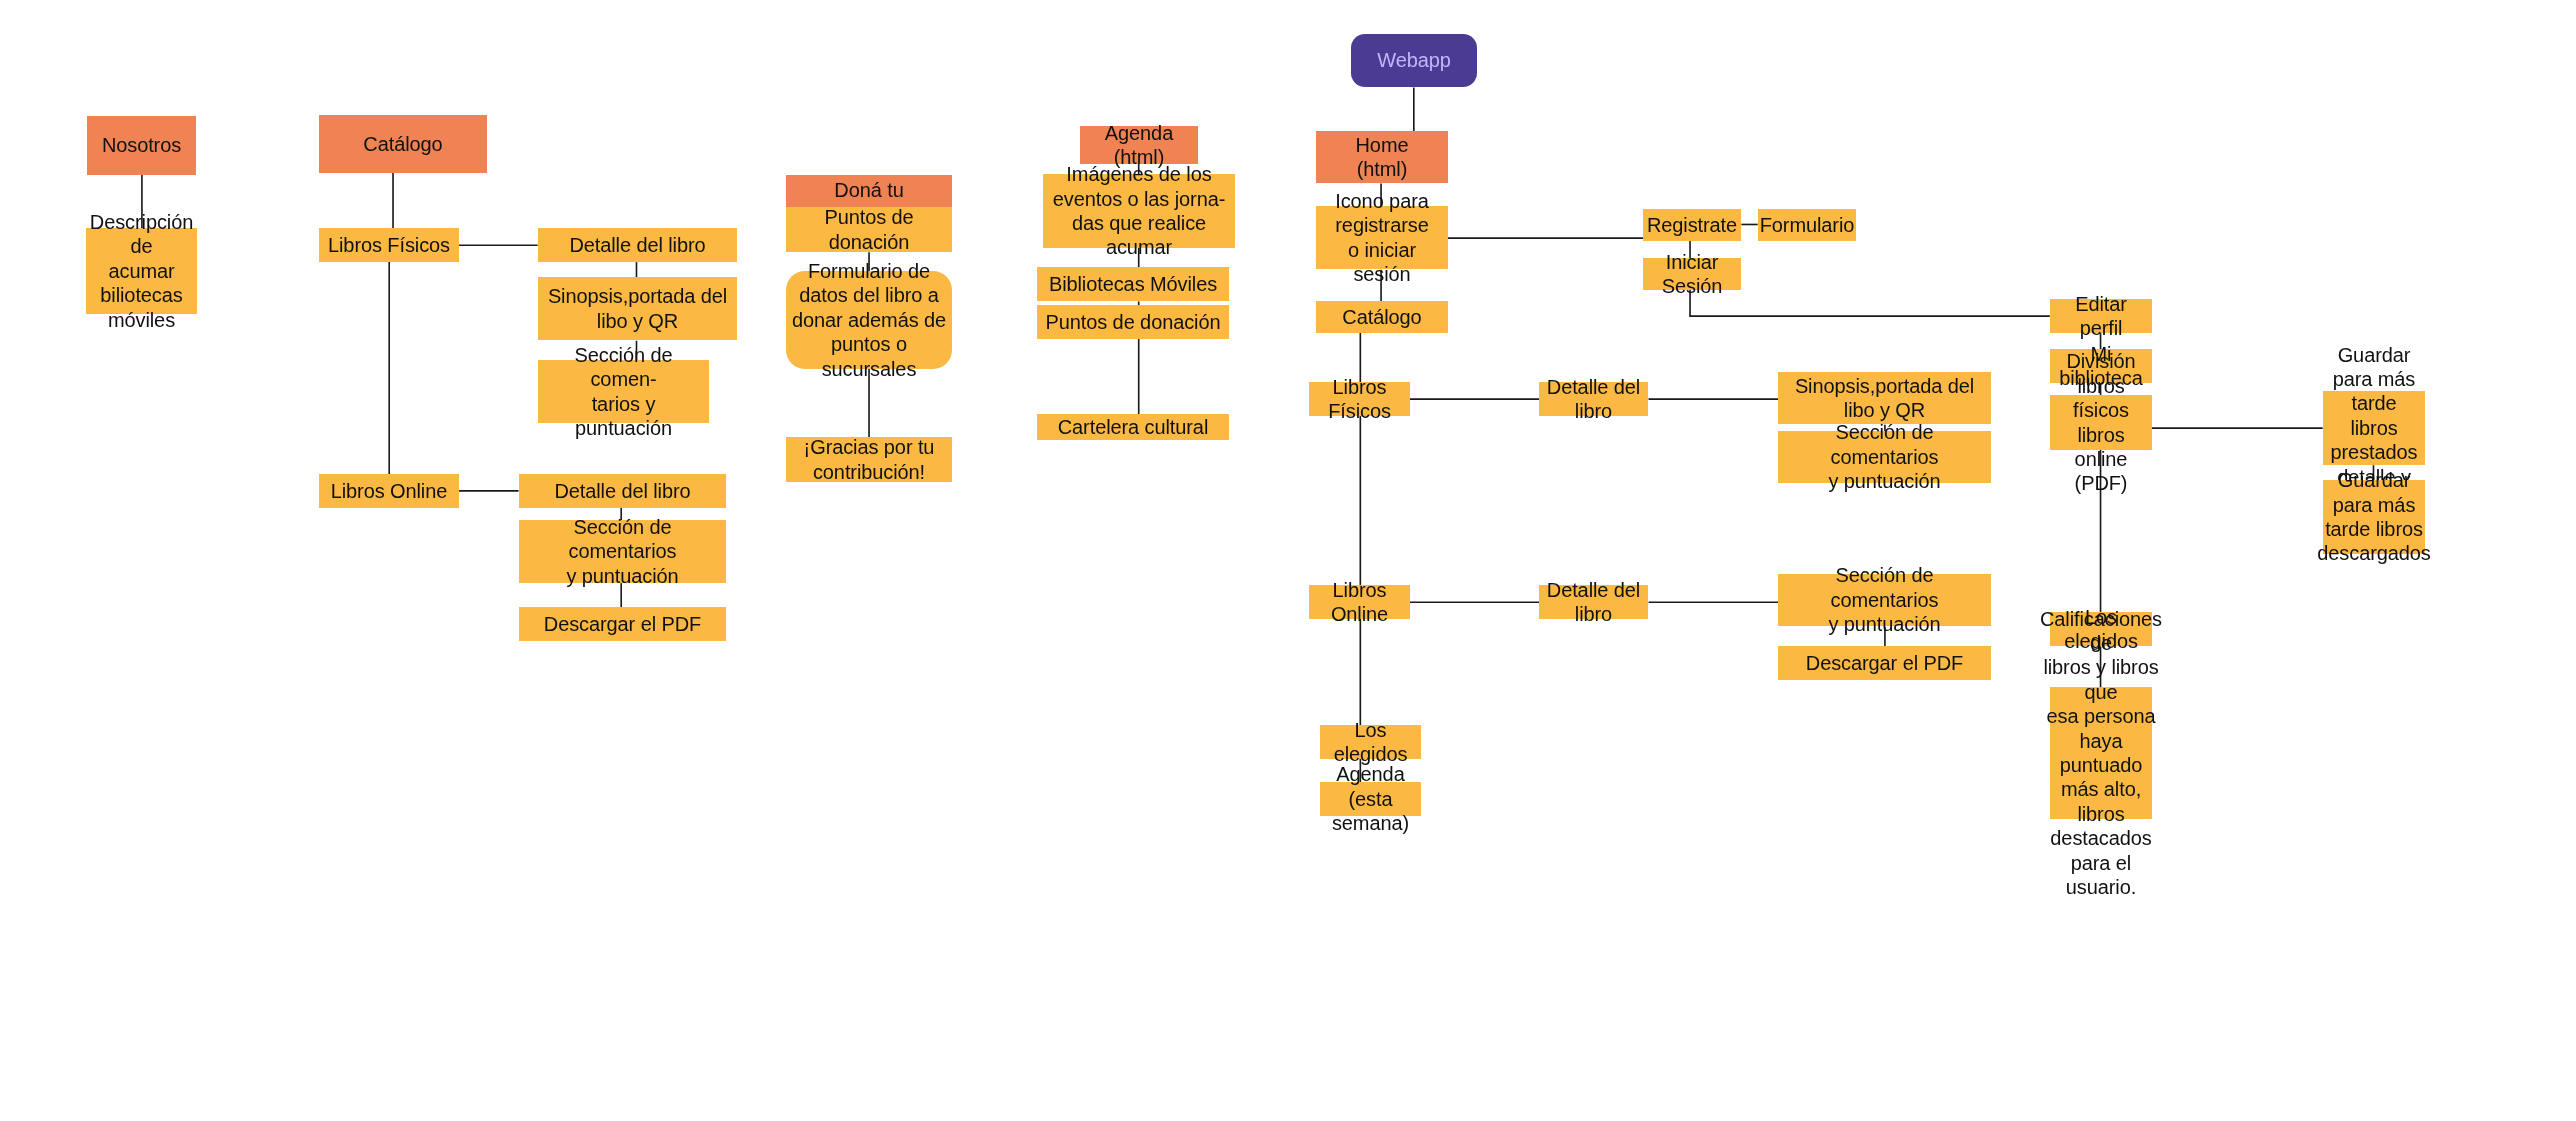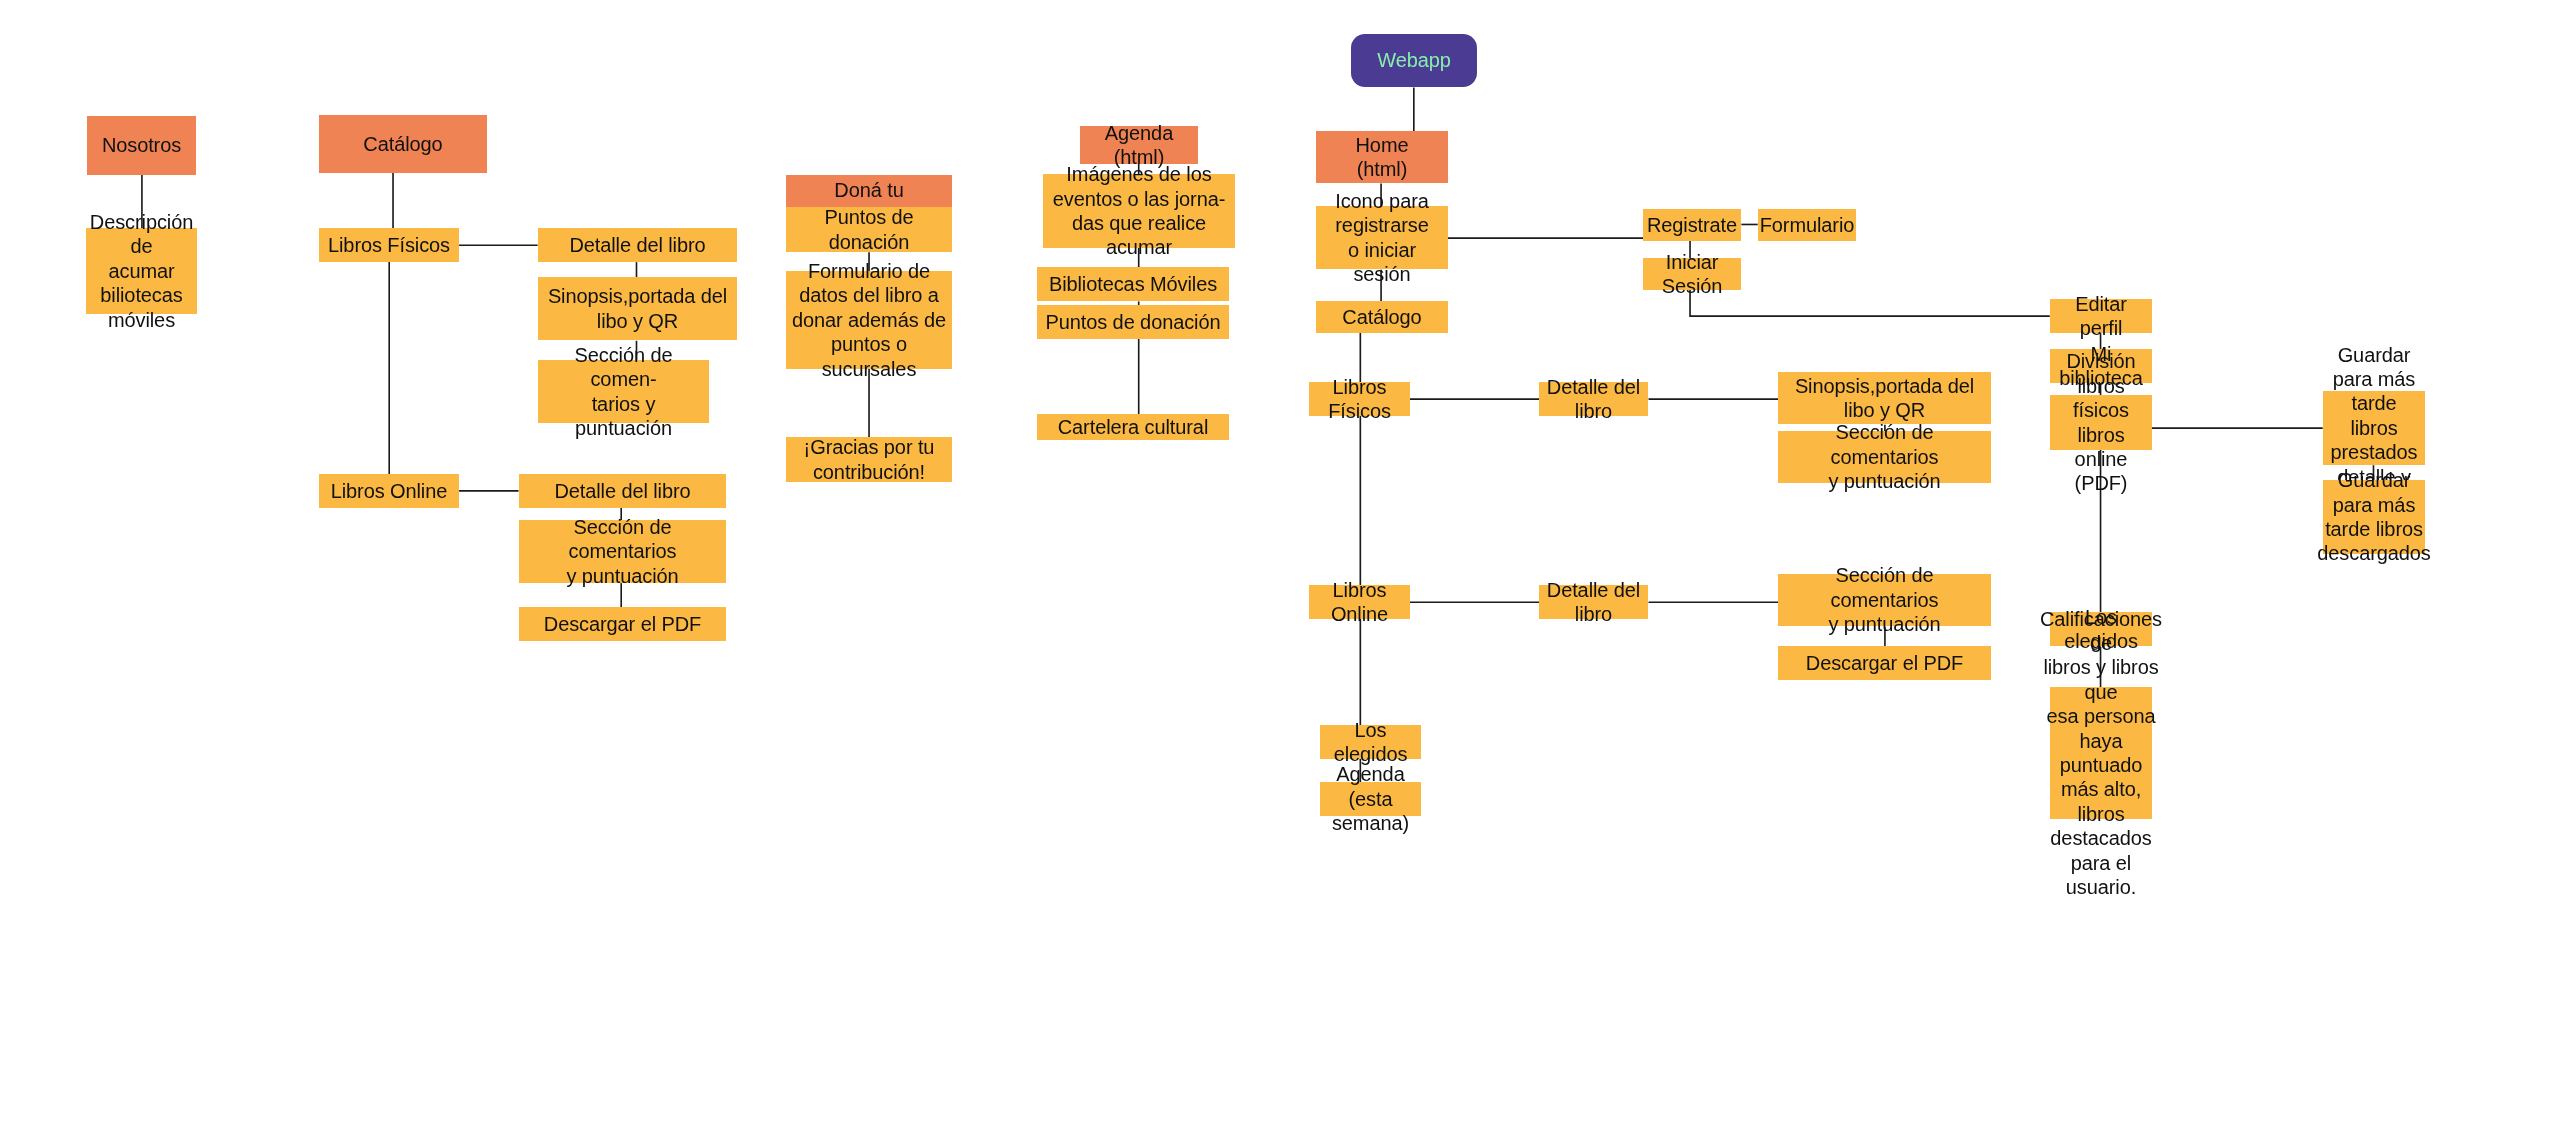--- a/index.html
+++ b/index.html
@@ -35,21 +35,21 @@
     font-size: 20px;
     line-height: 1.22;
     padding: 2.2px 4.4px;
     white-space: pre-line;
     letter-spacing: -0.1px;
   }
   .node.amber   { background: #fbb944; }
   .node.coral   { background: #ef8354; }
   .node.purple  {
     background: #4c3b93;
-    color: #86efac;
+    color: #c4b5fd;
     border-radius: 14px;
   }
 </style>
 </head>
 <body>
 
 <div id="canvas">
   <svg id="wires" viewBox="0 0 4719 2055" xmlns="http://www.w3.org/2000/svg">
       <path d="M 260,320 L 260,430" fill="none" stroke="#1a1a1a" stroke-width="3"></path>
       <path d="M 720,316 L 720,430" fill="none" stroke="#1a1a1a" stroke-width="3"></path>
@@ -101,21 +101,21 @@
 tarios y puntuación</div>
     <div class="node amber" style="left: 319px; top: 474px; width: 140px; height: 34px;">Libros Online</div>
     <div class="node amber" style="left: 519px; top: 474px; width: 207px; height: 34px;">Detalle del libro</div>
     <div class="node amber" style="left: 519px; top: 520px; width: 207px; height: 63px;">Sección de comentarios
 y puntuación</div>
     <div class="node amber" style="left: 519px; top: 607px; width: 207px; height: 34px;">Descargar el PDF</div>
     <div class="node coral" style="left: 786px; top: 131px; width: 166px; height: 55px; margin-top: 44px;">Doná tu
 libro</div>
     <div class="node amber" style="left: 786px; top: 207px; width: 166px; height: 45px;">Puntos de
 donación</div>
-    <div class="node amber" style="left: 786px; top: 271px; width: 166px; height: 98px;">Formulario de
+    <div class="node amber" style="left: 786px; top: 271px; width: 166px; height: 98px; border-radius: 19px;">Formulario de
 datos del libro a
 donar además de
 puntos o
 sucursales</div>
     <div class="node amber" style="left: 786px; top: 437px; width: 166px; height: 45px;">¡Gracias por tu
 contribución!</div>
     <div class="node coral" style="left: 1080px; top: 126px; width: 118px; height: 38px;">Agenda
 (html)</div>
     <div class="node amber" style="left: 1043px; top: 174px; width: 192px; height: 74px;">Imágenes de los
 eventos o las jorna-

